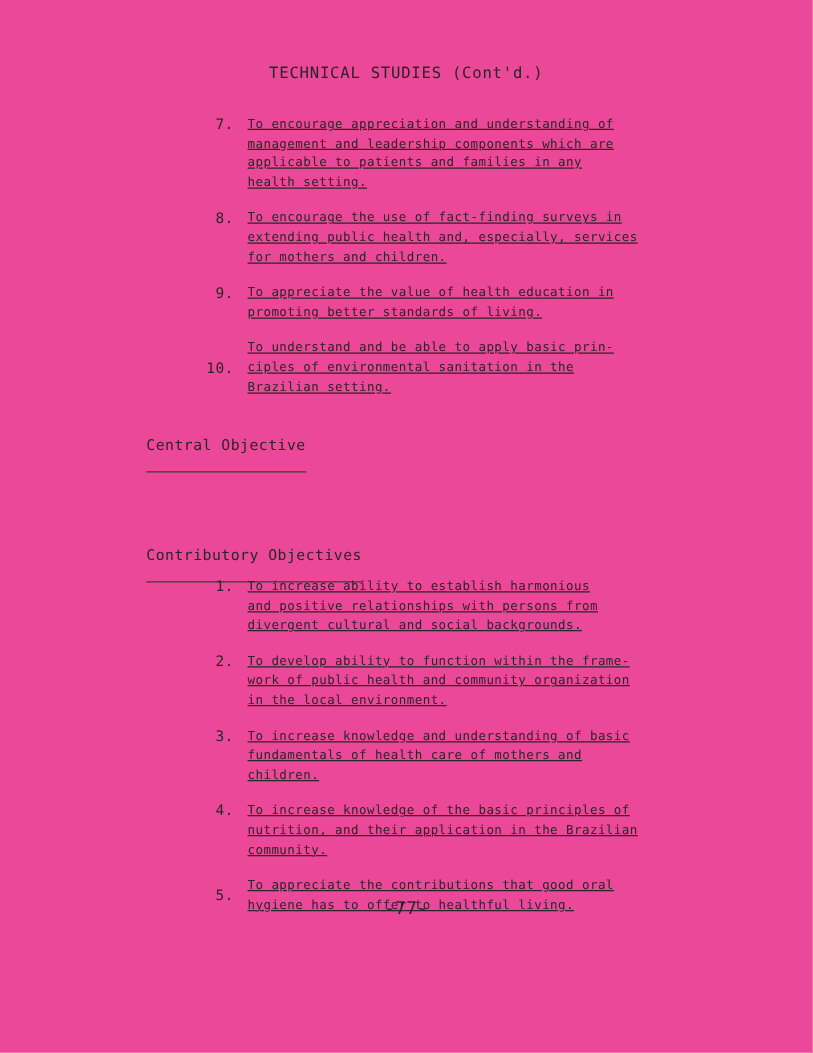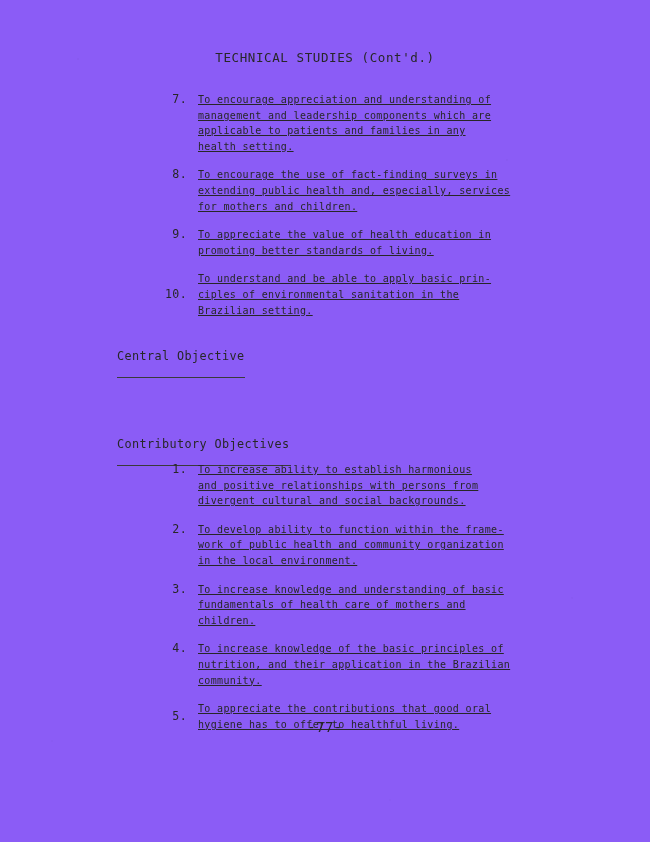--- a/index.html
+++ b/index.html
@@ -12,21 +12,21 @@
     background: #ffffff;
     font-family: "DejaVu Sans Mono", "Liberation Mono", monospace;
     color: #2a2a2a;
     overflow: hidden;
   }
 
   .page {
     position: relative;
     width: 650px;
     height: 842px;
-    background: #8b5cf6;
+    background: #ec4899;
     box-sizing: border-box;
   }
 
   
   .paper-texture {
     position: absolute;
     inset: 0;
     background:
       radial-gradient(circle at 12% 7%, rgba(0,0,0,0.022) 0 1px, transparent 1px),
       radial-gradient(circle at 78% 19%, rgba(0,0,0,0.018) 0 1px, transparent 1px),

